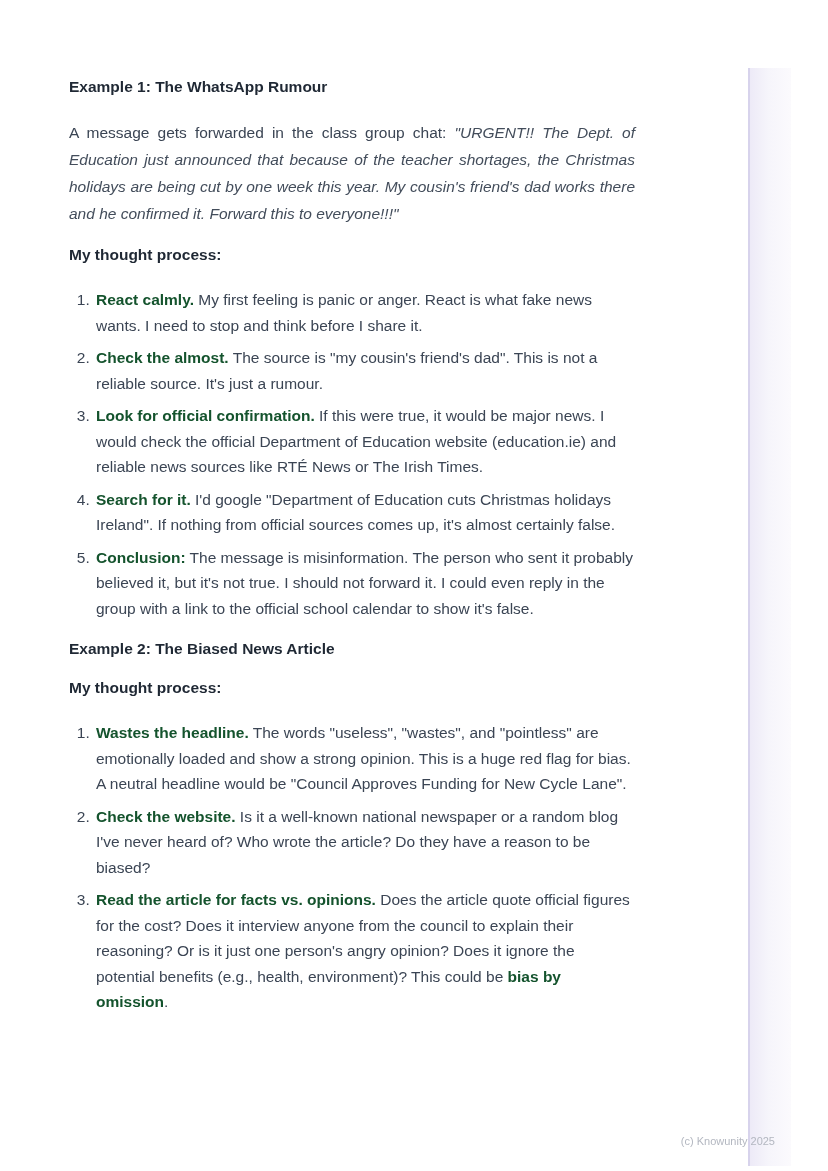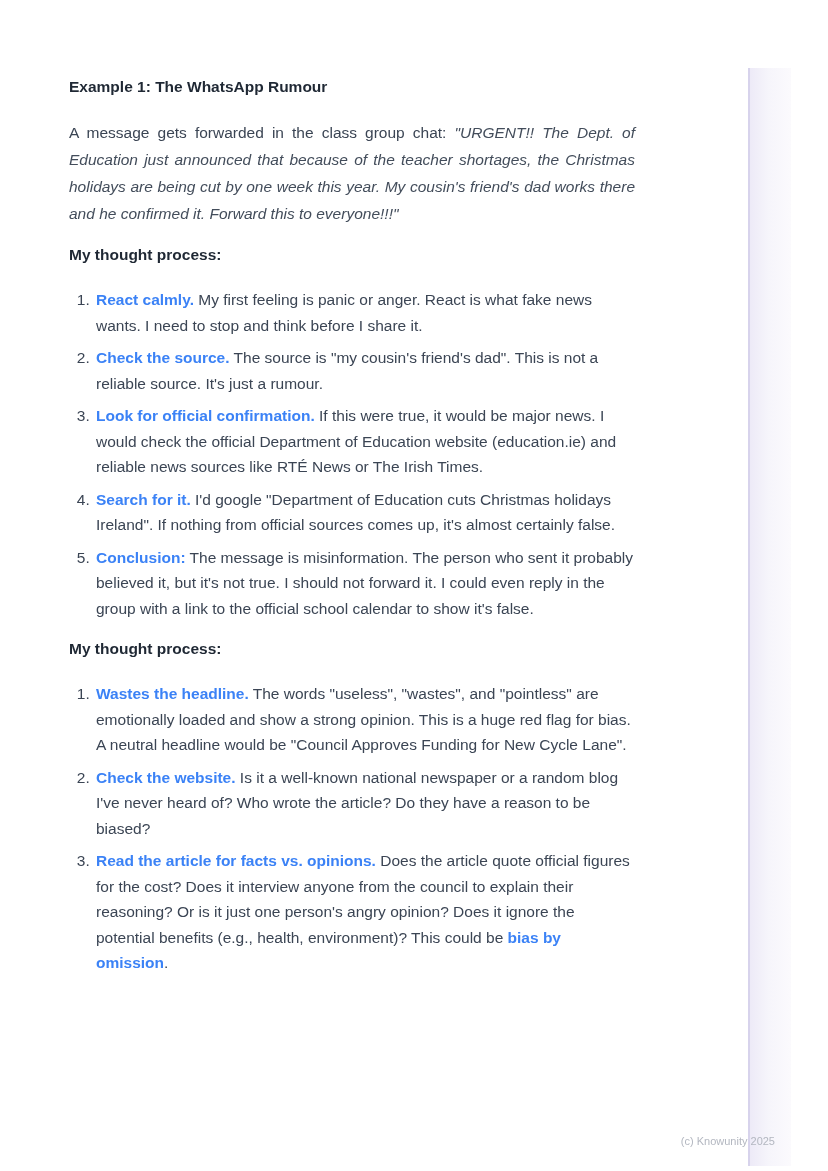--- a/index.html
+++ b/index.html
@@ -28,21 +28,21 @@
     line-height: 22px;
     font-weight: 700;
     color: #1f2834;
     margin: 17px 0 0 0;
   }
   h3.h-first { margin-top: 8px; }
   p { margin: 21px 0 0 0; line-height: 27px; }
   p.intro2 { line-height: 26.5px; }
   .justify { text-align: justify; }
   .quote { font-style: italic; color: #434d5b; }
-  b, strong { font-weight: 700; color: #3b82f6; }
+  b, strong { font-weight: 700; color: #14532d; }
   ol {
     margin: 21px 0 0 0;
     padding-left: 25px;
   }
   li {
     line-height: 25.5px;
     padding-left: 2px;
   }
   li + li { margin-top: 7px; }
   li::marker { color: #3b4554; }
@@ -74,26 +74,27 @@
   <div class="content">
 
     <h3 class="h-first">Example 1: The WhatsApp Rumour</h3>
 
     <p class="justify"><span>A message gets forwarded in the class group chat: </span><span class="quote">"URGENT!! The Dept. of Education just announced that because of the teacher shortages, the Christmas holidays are being cut by one week this year. My cousin's friend's dad works there and he confirmed it. Forward this to everyone!!!"</span></p>
 
     <h3>My thought process:</h3>
 
     <ol>
       <li><b>React calmly.</b><span> My first feeling is panic or anger. React is what fake news wants. I need to stop and think before I share it.</span></li>
-      <li><b>Check the source.</b><span> The source is "my cousin's friend's dad". This is not a reliable source. It's just a rumour.</span></li>
+      <li><b>Check the almost.</b><span> The source is "my cousin's friend's dad". This is not a reliable source. It's just a rumour.</span></li>
       <li><b>Look for official confirmation.</b><span> If this were true, it would be major news. I would check the official Department of Education website (education.ie) and reliable news sources like RTÉ News or The Irish Times.</span></li>
       <li><b>Search for it.</b><span> I'd google "Department of Education cuts Christmas holidays Ireland". If nothing from official sources comes up, it's almost certainly false.</span></li>
       <li><b>Conclusion:</b><span> The message is misinformation. The person who sent it probably believed it, but it's not true. I should not forward it. I could even reply in the group with a link to the official school calendar to show it's false.</span></li>
     </ol>
 
+    <h3>Example 2: The Biased News Article</h3>
 
 
     <h3>My thought process:</h3>
 
     <ol>
       <li><b>Wastes the headline.</b><span> The words "useless", "wastes", and "pointless" are emotionally loaded and show a strong opinion. This is a huge red flag for bias. A neutral headline would be "Council Approves Funding for New Cycle Lane".</span></li>
       <li><b>Check the website.</b><span> Is it a well-known national newspaper or a random blog I've never heard of? Who wrote the article? Do they have a reason to be biased?</span></li>
       <li><b>Read the article for facts vs. opinions.</b><span> Does the article quote official figures for the cost? Does it interview anyone from the council to explain their reasoning? Or is it just one person's angry opinion? Does it ignore the potential benefits (e.g., health, environment)? This could be </span><b>bias by omission</b><span>.</span></li>
     </ol>
 

